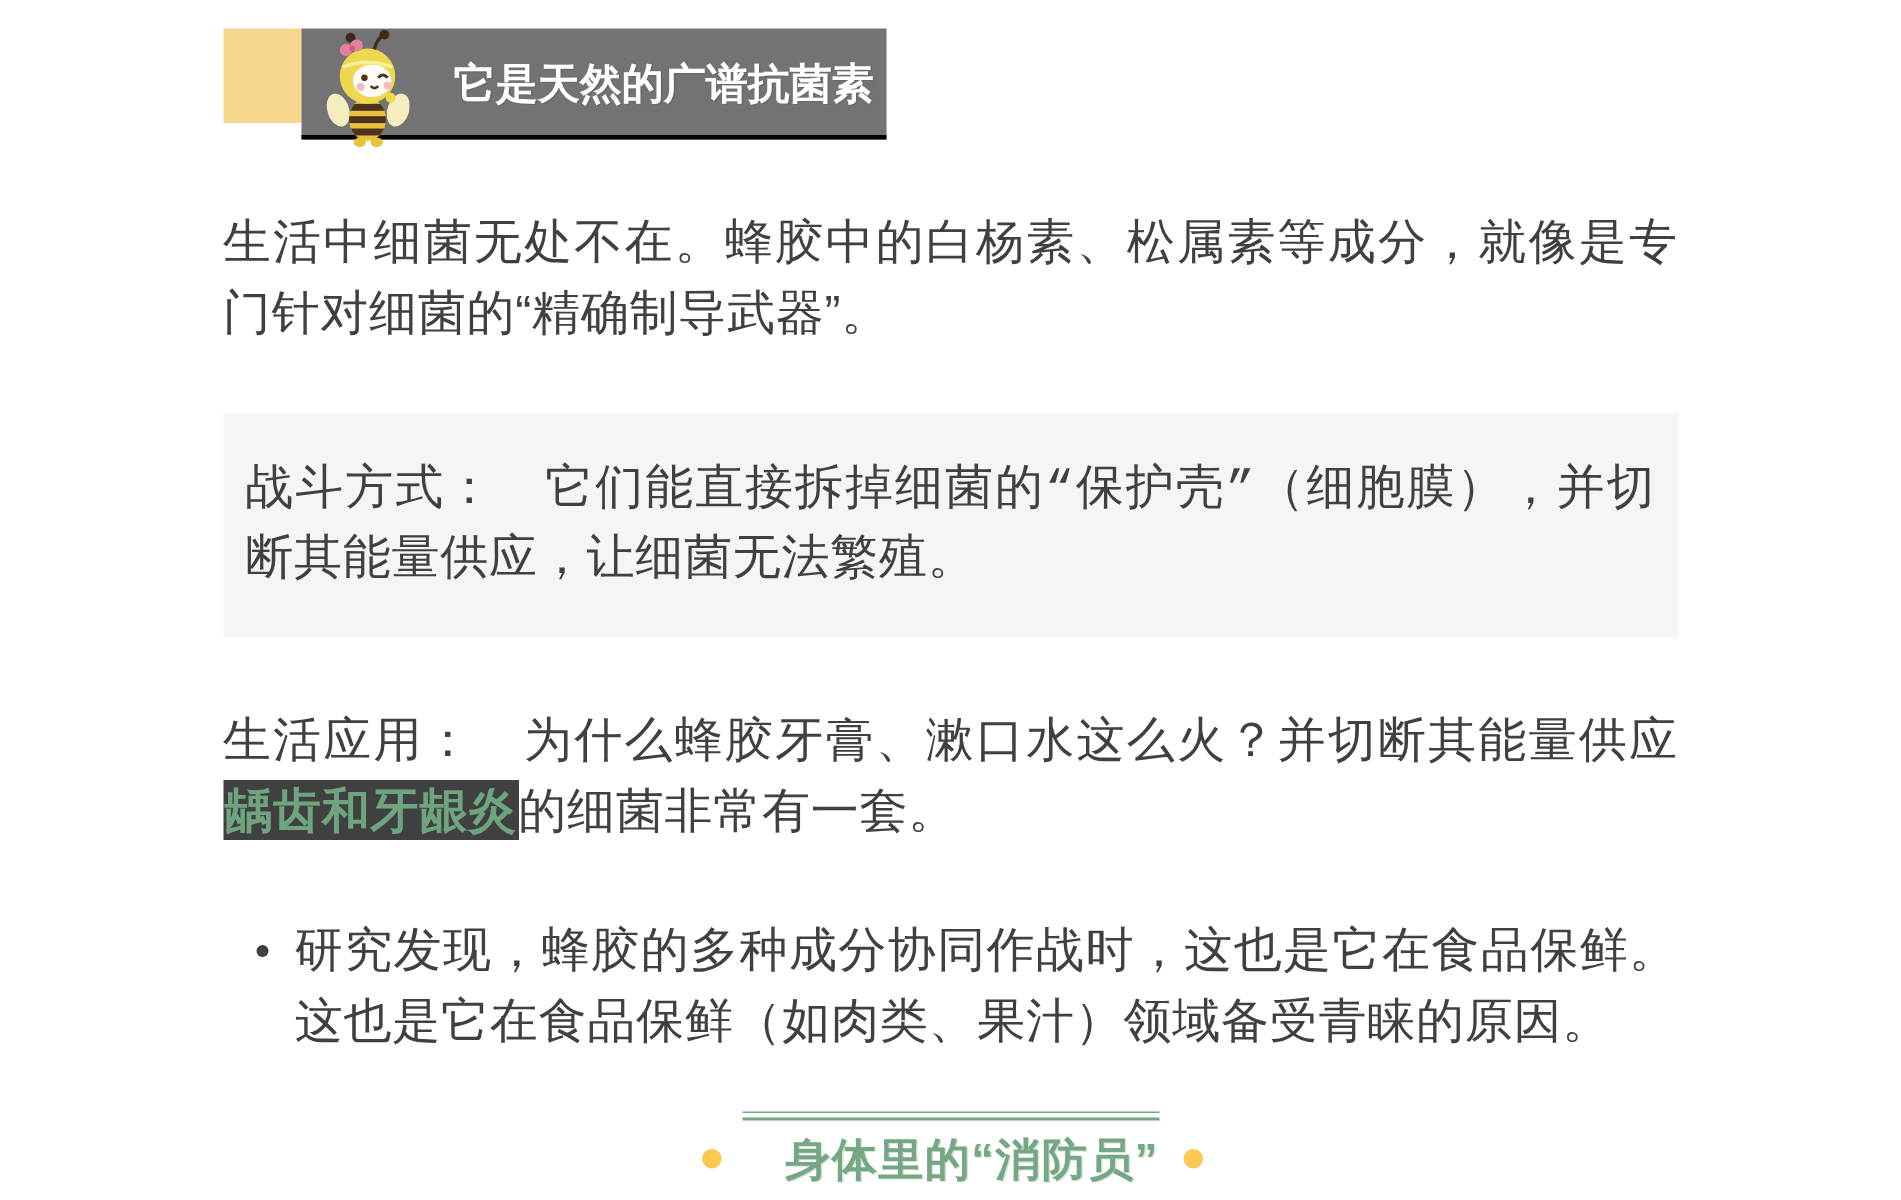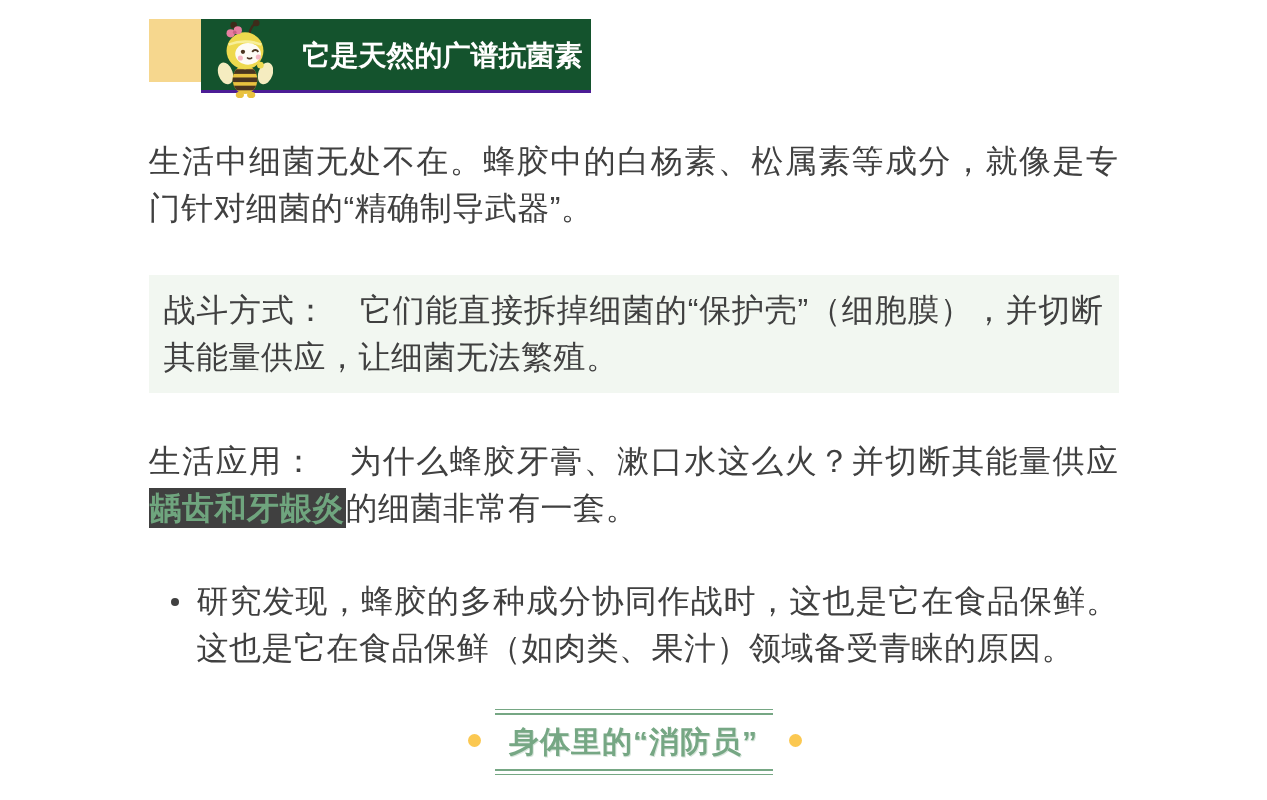--- a/index.html
+++ b/index.html
@@ -12,37 +12,37 @@
   .content { width:970px; margin:0 auto; position:relative; }
 
   
   .header { position:relative; height:96px; }
   .yellow-block {
     position:absolute; left:0; top:19px; width:52px; height:63px;
     background:#f6d78e;
   }
   .banner {
     position:absolute; left:52px; top:19px; width:390px; height:74px;
-    background:#14532d; border-bottom:3px solid #4c1d95;
+    background:#737373; border-bottom:3px solid #000000;
   }
   .bee { position:absolute; left:16px; top:1px; width:56px; height:78px; }
   .banner-title {
     position:absolute; left:102px; top:0; height:74px; line-height:74px;
     color:#ffffff; font-size:28px; font-weight:bold; letter-spacing:0px;
     white-space:nowrap; text-shadow:1px 1px 0 rgba(60,80,50,0.25);
   }
 
   
   .para {
     font-size:32px; line-height:47px; text-align:justify;
     color:#404040; letter-spacing:0.5px;
   }
   .p1 { margin-top:42px; }
   .quote-box {
-    margin-top:43px; background:#f2f7f1; padding:12px 15px;
+    margin-top:43px; background:#f2f7f1; padding:28px 15px;font-family:Liberation Mono, monospace;
   }
   .p2 { margin-top:45px; }
   .hl {
     color:#6fa57e; font-weight:bold; background:#404040;
     padding:2px 1px;
   }
   .bullet-row { margin-top:46px; display:flex; align-items:flex-start; }
   .bullet-dot {
     flex:0 0 auto; width:8px; height:8px; border-radius:50%;
     background:#404040; margin:20px 18px 0 22px;
@@ -50,21 +50,21 @@
   .bullet-text { flex:1 1 auto; }
 
   
   .section2 {
     position:relative; width:278px; margin:37px auto 0;
   }
   .dline { height:6px; }
   .dline.top    { border-top:1px solid #76a784; border-bottom:2px solid #76a784; }
   .dline.bottom { border-top:2px solid #76a784; border-bottom:1px solid #76a784; }
   .h2 {
-    text-align:center; color:#76a784; font-size:30px; font-weight:bold;
+    text-align:right; color:#76a784; font-size:30px; font-weight:bold;
     line-height:48px; margin:3px 0; letter-spacing:1px;
     text-shadow:1px 1px 0 rgba(118,167,132,0.3);
   }
   .dot {
     position:absolute; width:13px; height:13px; border-radius:50%;
     background:#fbc851; top:25px;
   }
   .dot-left  { left:-27px; }
   .dot-right { right:-29px; }
 </style>

